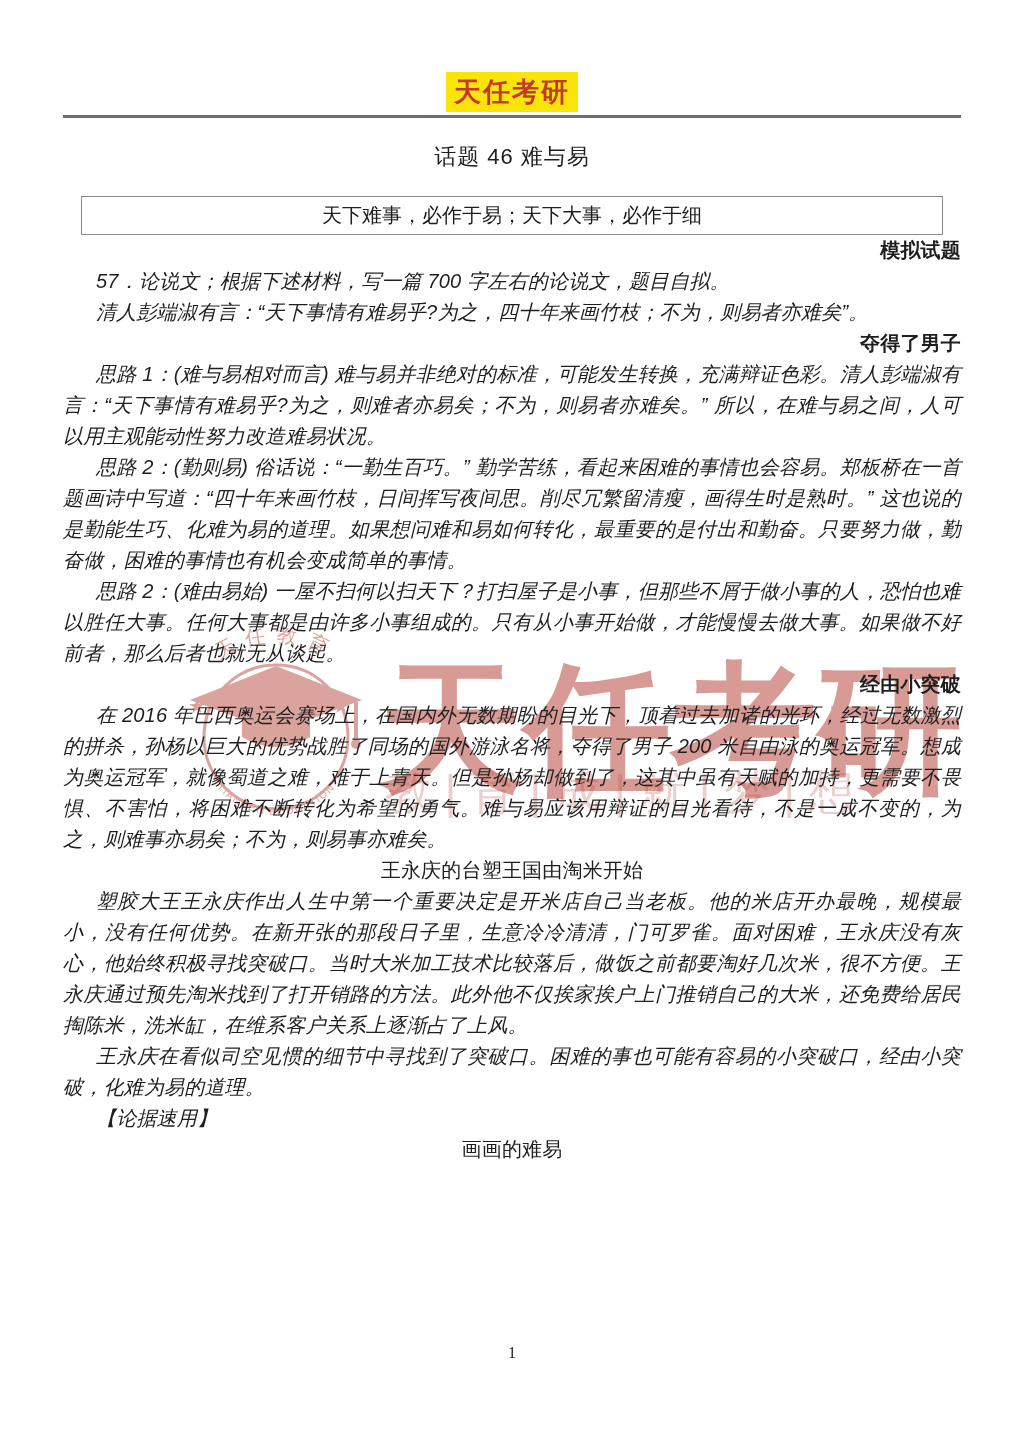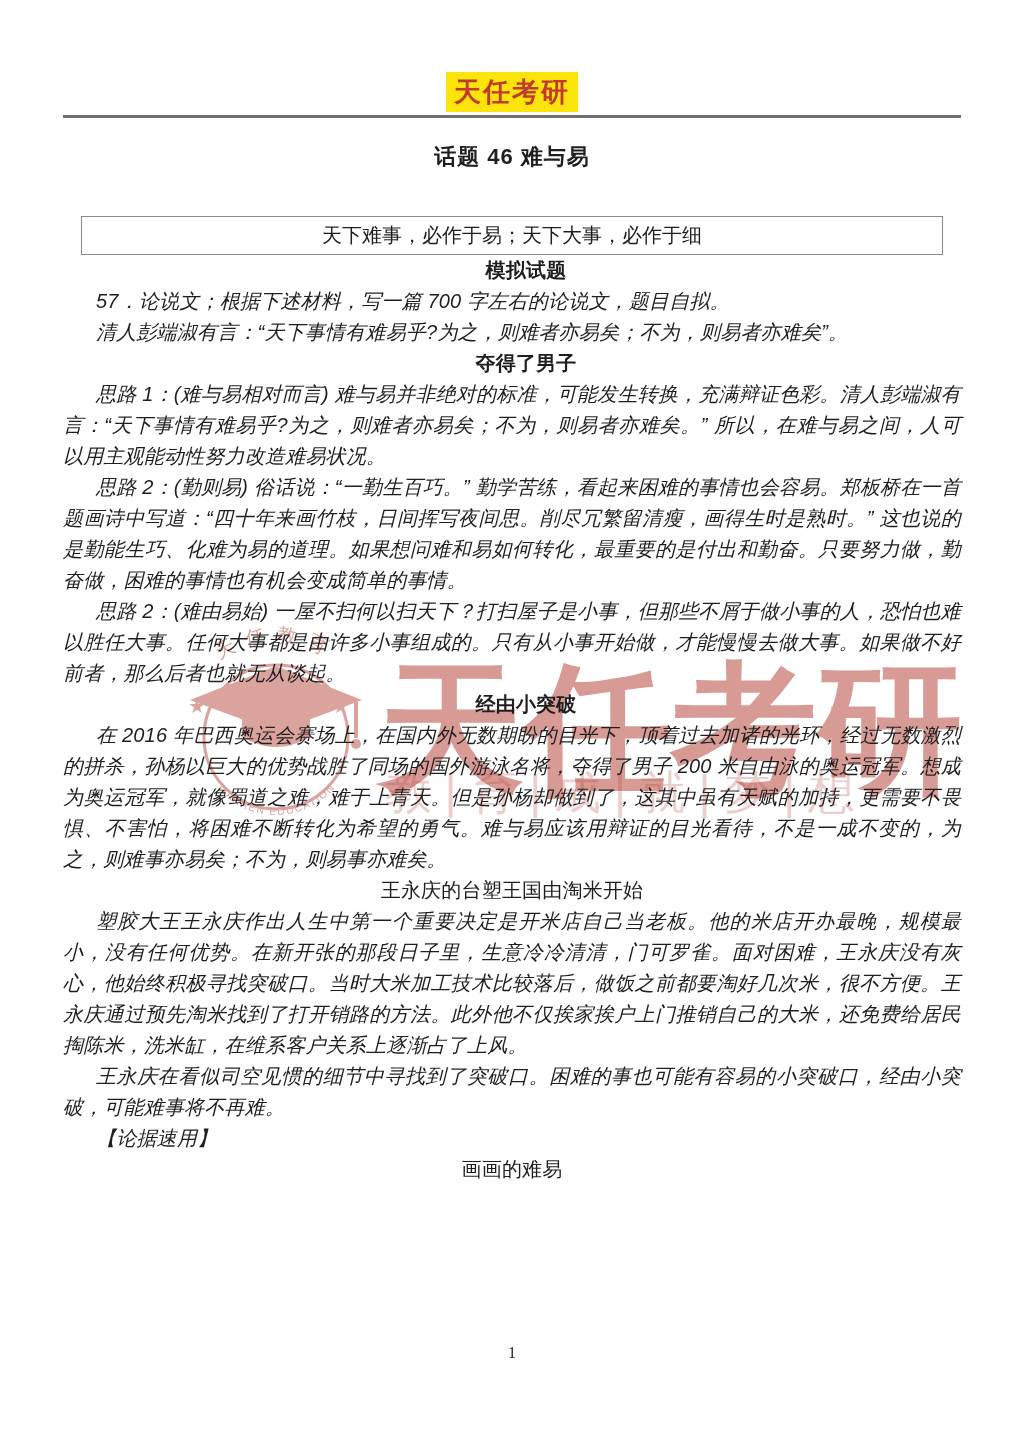--- a/index.html
+++ b/index.html
@@ -21,37 +21,37 @@
   .brand-row{margin-top:72px;text-align:center;height:34px;}
   .brand{
     display:inline-block;
     background:#fbe409;color:#c03b2d;
     font-size:27px;font-weight:bold;
     padding:2px 8px;letter-spacing:2px;
   }
   .divider{height:3px;background:#6f6f6f;margin-top:9px;}
   .doc-title{
     margin-top:24px;text-align:center;
-    font-size:22px;font-weight:bold;letter-spacing:1px;
+    font-size:22px;font-weight:normal;letter-spacing:1px;
   }
   .quote-box{
-    margin:44px 18px 0 18px;
+    margin:24px 18px 0 18px;
     border:1px solid #8a8a8a;
     padding:5px 0;
     text-align:center;
     font-size:20px;font-weight:500;
   }
   
   .blocks{
     margin-top:0;
     font-size:20px;line-height:31px;
     text-align:justify;
     letter-spacing:0.2px;
   }
-  .h{font-weight:bold;padding-left:28px;text-align:center;}
+  .h{font-weight:bold;padding-left:28px;text-align:right;}
   .p{text-indent:33px;font-style:italic;}
   .sub{text-align:center;text-indent:0;}
   
   .footer{
     position:absolute;bottom:86px;left:0;width:100%;
     text-align:center;font-size:16px;
     font-family:"Liberation Serif","DejaVu Serif",serif;
     z-index:1;
   }
 </style>
@@ -95,30 +95,30 @@
 
     <div class="divider"></div>
 
     <div class="doc-title">话题 46 难与易</div>
 
     <div class="quote-box">天下难事，必作于易；天下大事，必作于细</div>
 
     <div class="blocks">
       <div class="h">模拟试题</div>
       <div class="p">57．论说文；根据下述材料，写一篇 700 字左右的论说文，题目自拟。</div>
-      <div class="p">清人彭端淑有言：“天下事情有难易乎?为之，则难者亦易矣；不为，则易者亦难矣”。</div>
+      <div class="p">清人彭端淑有言：“天下事情有难易乎?为之，四十年来画竹枝；不为，则易者亦难矣”。</div>
       <div class="h">夺得了男子</div>
       <div class="p">思路 1：(难与易相对而言) 难与易并非绝对的标准，可能发生转换，充满辩证色彩。清人彭端淑有言：“天下事情有难易乎?为之，则难者亦易矣；不为，则易者亦难矣。” 所以，在难与易之间，人可以用主观能动性努力改造难易状况。</div>
       <div class="p">思路 2：(勤则易) 俗话说：“一勤生百巧。” 勤学苦练，看起来困难的事情也会容易。郑板桥在一首题画诗中写道：“四十年来画竹枝，日间挥写夜间思。削尽冗繁留清瘦，画得生时是熟时。” 这也说的是勤能生巧、化难为易的道理。如果想问难和易如何转化，最重要的是付出和勤奋。只要努力做，勤奋做，困难的事情也有机会变成简单的事情。</div>
       <div class="p">思路 2：(难由易始) 一屋不扫何以扫天下？打扫屋子是小事，但那些不屑于做小事的人，恐怕也难以胜任大事。任何大事都是由许多小事组成的。只有从小事开始做，才能慢慢去做大事。如果做不好前者，那么后者也就无从谈起。</div>
       <div class="h">经由小突破</div>
       <div class="p">在 2016 年巴西奥运会赛场上，在国内外无数期盼的目光下，顶着过去加诸的光环，经过无数激烈的拼杀，孙杨以巨大的优势战胜了同场的国外游泳名将，夺得了男子 200 米自由泳的奥运冠军。想成为奥运冠军，就像蜀道之难，难于上青天。但是孙杨却做到了，这其中虽有天赋的加持，更需要不畏惧、不害怕，将困难不断转化为希望的勇气。难与易应该用辩证的目光看待，不是一成不变的，为之，则难事亦易矣；不为，则易事亦难矣。</div>
       <div class="sub">王永庆的台塑王国由淘米开始</div>
       <div class="p">塑胶大王王永庆作出人生中第一个重要决定是开米店自己当老板。他的米店开办最晚，规模最小，没有任何优势。在新开张的那段日子里，生意冷冷清清，门可罗雀。面对困难，王永庆没有灰心，他始终积极寻找突破口。当时大米加工技术比较落后，做饭之前都要淘好几次米，很不方便。王永庆通过预先淘米找到了打开销路的方法。此外他不仅挨家挨户上门推销自己的大米，还免费给居民掏陈米，洗米缸，在维系客户关系上逐渐占了上风。</div>
-      <div class="p">王永庆在看似司空见惯的细节中寻找到了突破口。困难的事也可能有容易的小突破口，经由小突破，可能难事将不再难。</div>
+      <div class="p">王永庆在看似司空见惯的细节中寻找到了突破口。困难的事也可能有容易的小突破口，经由小突破，化难为易的道理。</div>
       <div class="p">【论据速用】</div>
       <div class="sub">画画的难易</div>
     </div>
 
   </div>
 
   <div class="footer">1</div>
 
 </div>
 

